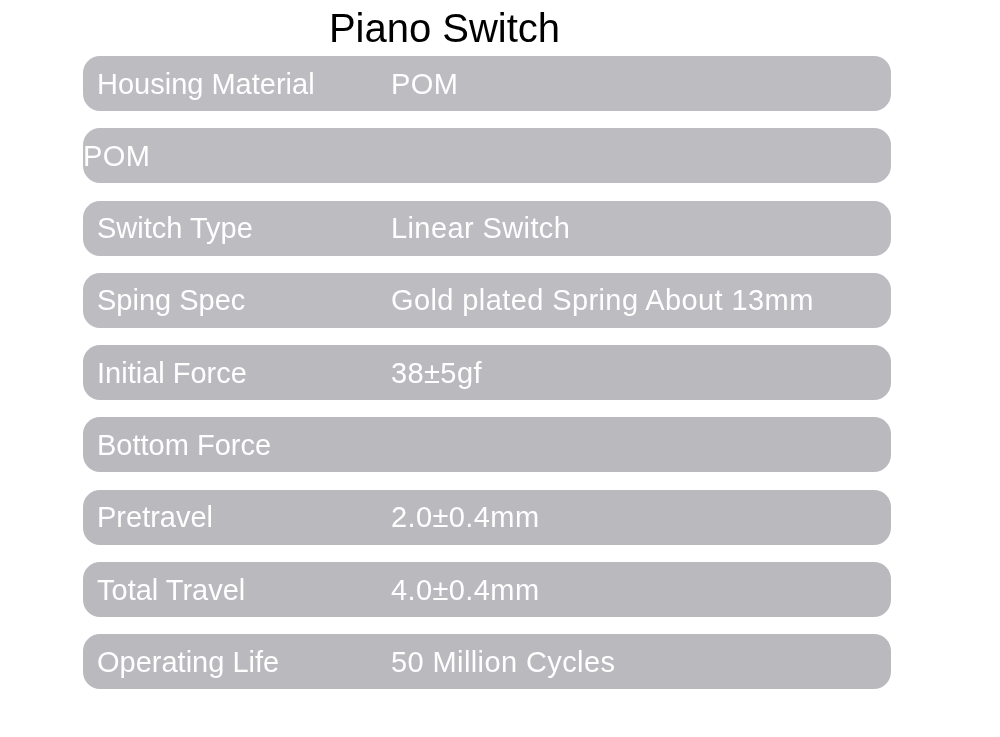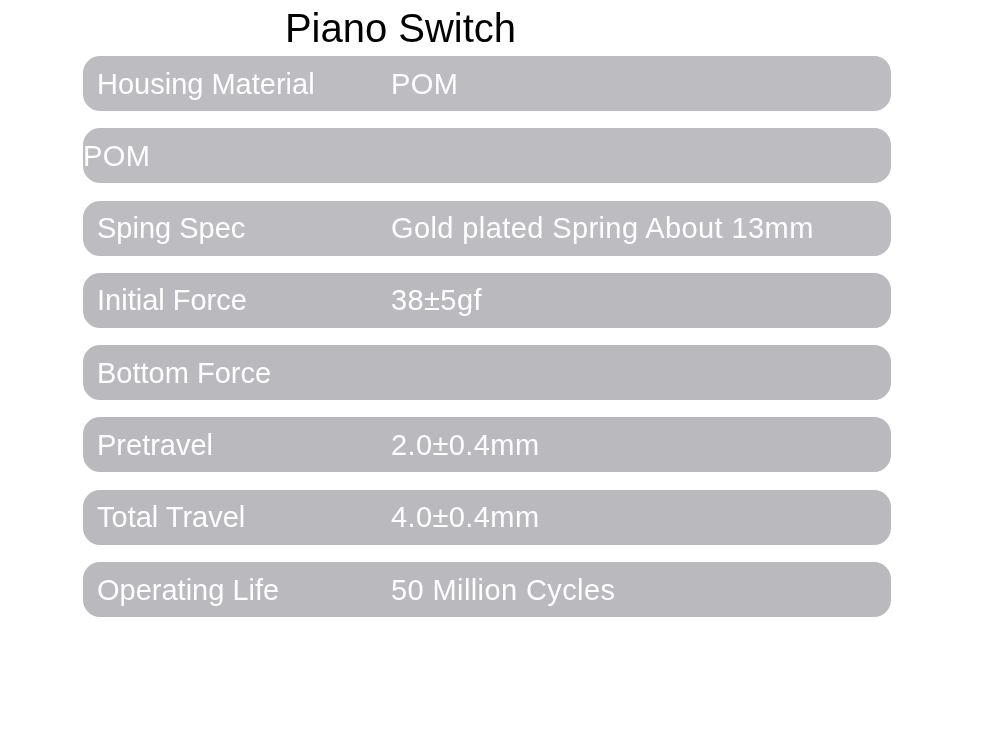--- a/index.html
+++ b/index.html
@@ -29,20 +29,21 @@
     left: 0;
     top: 4px;
     width: 801px;
     text-align: center;
     font-size: 40px;
     line-height: 48px;
     font-weight: 400;
     color: #000000;
     letter-spacing: 0px;
     white-space: nowrap;
+    padding-left: 44px;
   }
 
   
   .spec-table {
     position: absolute;
     left: 83px;
     top: 56px;
     width: 808px;
   }
 
@@ -98,20 +99,24 @@
 
     <div class="spec-row">
       <div class="spec-label">Housing Material</div>
       <div class="spec-value">POM</div>
     </div>
 
     <div class="spec-row">
       <div class="spec-value">POM</div>
     </div>
 
+    <div class="spec-row">
+      <div class="spec-label">Switch Type</div>
+      <div class="spec-value">Linear Switch</div>
+    </div>
 
     <div class="spec-row">
       <div class="spec-label">Sping Spec</div>
       <div class="spec-value">Gold plated Spring About 13mm</div>
     </div>
 
     <div class="spec-row alt">
       <div class="spec-label">Initial Force</div>
       <div class="spec-value">38±5gf</div>
     </div>

